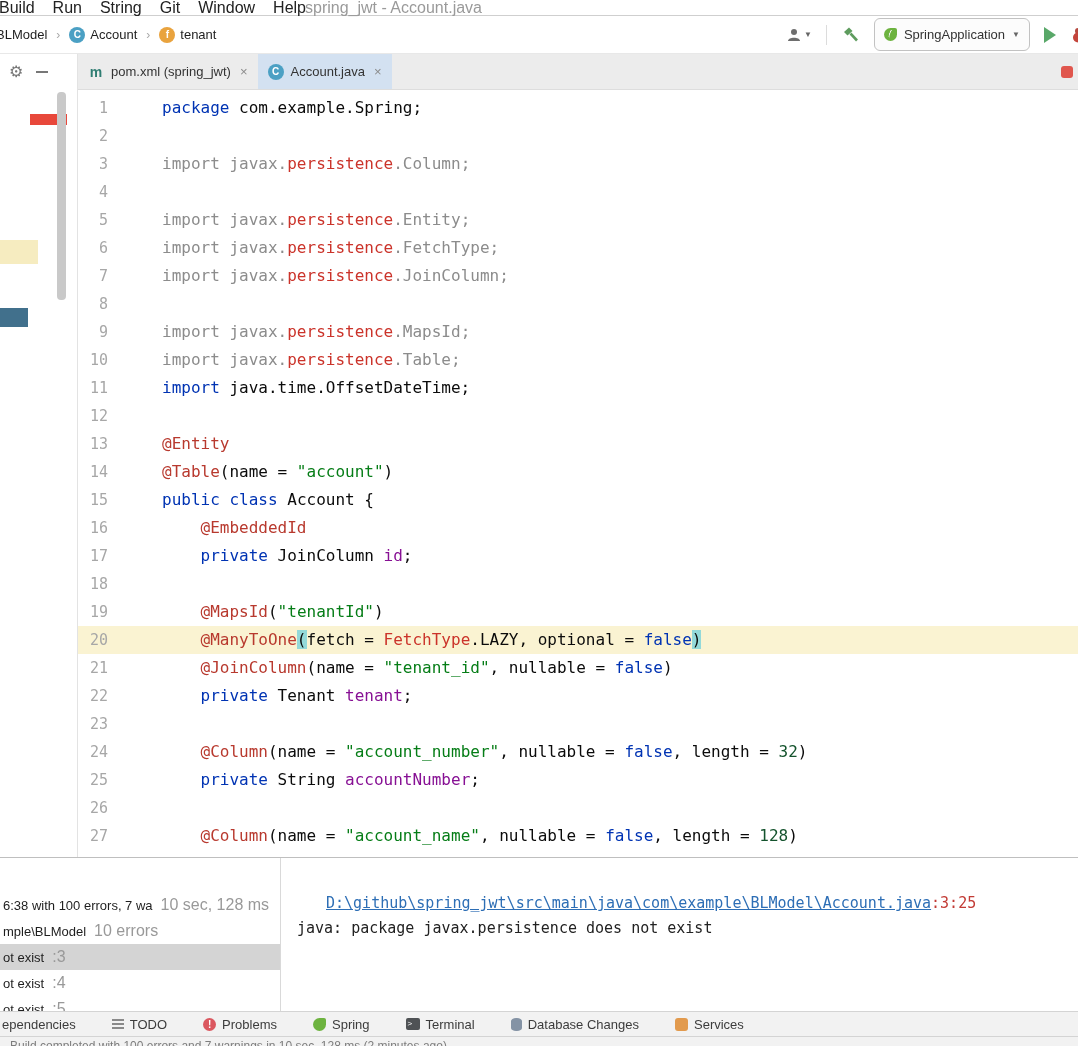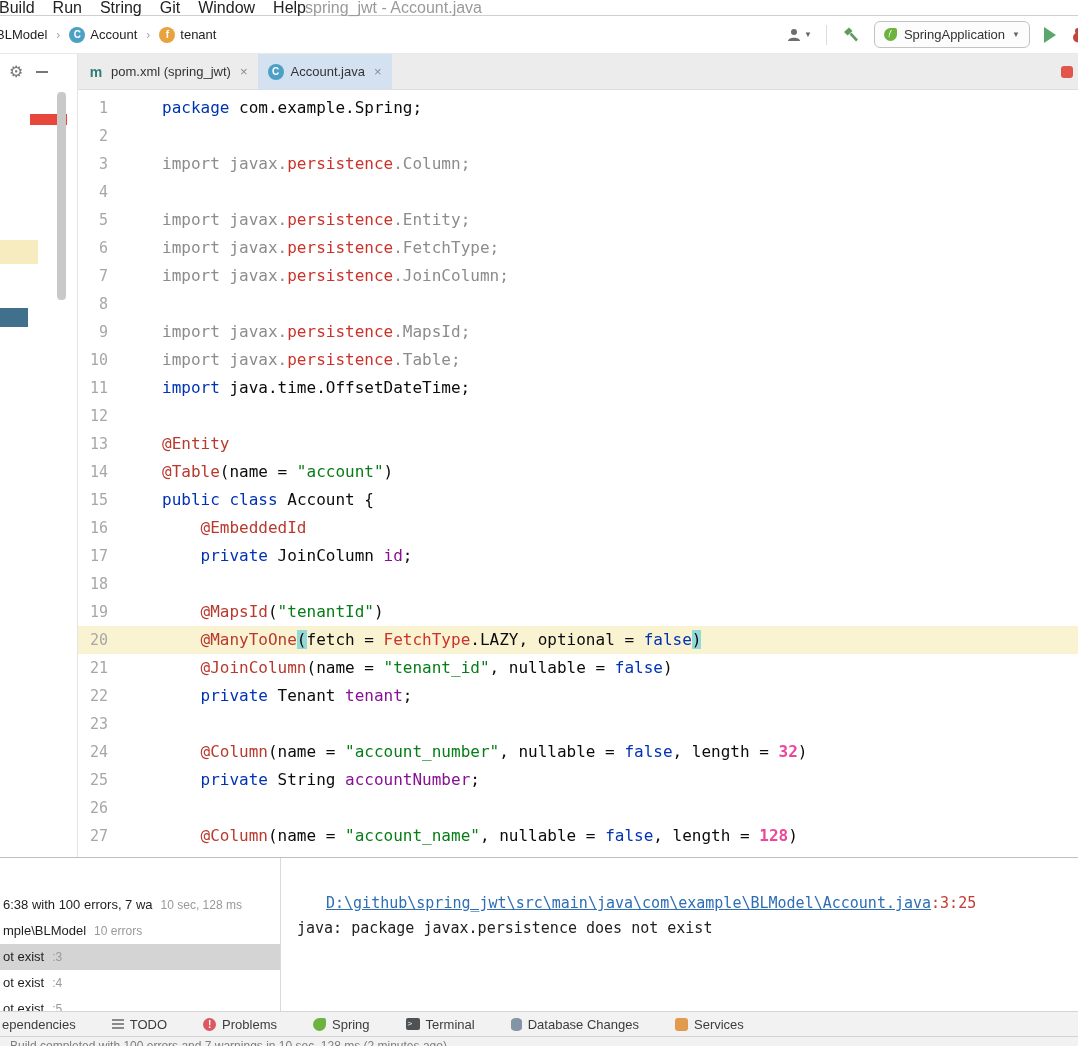--- a/index.html
+++ b/index.html
@@ -26,21 +26,21 @@
   .ci { display:inline-flex; width:16px; height:16px; border-radius:50%;
         align-items:center; justify-content:center; font-size:10px; font-weight:bold; color:#fff; flex:0 0 auto; }
   .ci.class-icon { background:#4BA0C4; }
   .ci.field-icon { background:#E9A33E; }
   .ci.maven-icon { background:none; color:#2F7D72; font-size:14px; border-radius:0; }
   .nav-right { margin-left:auto; display:flex; align-items:center; gap:14px; padding-right:0; }
   .nav-divider { width:1px; height:20px; background:#DCDCDC; }
   .person-wrap { display:flex; align-items:center; gap:2px; }
   .mini-chevron { font-size:8px; color:#666; }
   .run-config { display:flex; align-items:center; gap:7px; border:1px solid #C2C2C2; border-radius:6px;
-                background:#FCFCFC; padding:3px 9px; height:27px; }
+                background:#FCFCFC; padding:3px 9px; height:33px; }
   .spring-leaf { width:13px; height:13px; border-radius:50% 2px 50% 50%; background:#6DB33F; position:relative; }
   .spring-leaf::after { content:""; position:absolute; left:5px; top:2px; width:3px; height:8px;
                         border-left:1.5px solid #fff; border-radius:50%; transform:rotate(18deg); }
   .run-config-label { color:#333; }
   .play-btn { width:0; height:0; border-left:12px solid #59A869; border-top:8px solid transparent; border-bottom:8px solid transparent; }
   .bug-btn { width:16px; height:16px; margin-right:-8px; }
 
   
   .main-row { flex:1 1 auto; display:flex; overflow:hidden; }
 
@@ -70,30 +70,30 @@
   .code-line.current { background:#FAF3D2; }
   .ln { flex:0 0 84px; width:84px; text-align:left; color:#A7A7A7; font-size:15px; }
   .ln { text-align:right; padding-right:54px; }
   .code { white-space:pre; }
   .tok-d   { color:#0b0b0b; }
   .tok-kw  { color:#0033B3; }
   .tok-gray{ color:#8C8C8C; }
   .tok-err { color:#CB332A; }
   .tok-ann { color:#B8392E;text-align:center; }
   .tok-str { color:#067D17; }
-  .tok-num { color:#ec4899;font-weight:bold; }
+  .tok-num { color:#14532d; }
   .tok-fld { color:#871094; }
   .tok-hl  { background:#93D9D9; color:#0b0b0b; }
 
   
   .bottom-panel { flex:0 0 154px; height:154px; border-top:1px solid #BFBFBF; display:flex; overflow:hidden; background:#fff; }
   .build-tree { flex:0 0 281px; width:281px; border-right:1px solid #D9D9D9; padding-top:34px; overflow:hidden; font-size:13px; }
   .msg-row { height:26px; line-height:26px; padding-left:3px; white-space:nowrap; }
   .msg-row.selected { background:#D4D4D4; }
-  .msg-meta { color:#999; margin-left:8px; font-size:12px; }
+  .msg-meta { color:#999; margin-left:8px; font-size:16px; }
   .build-detail { flex:1; padding:36px 0 0 16px; font-family:"DejaVu Sans Mono", monospace; font-size:15px; overflow:hidden; }
   .detail-link { color:#2D6EB5; text-decoration:underline; cursor:pointer;margin-left:29px; }
   .detail-loc { color:#C23B35; }
   .detail-msg { display:block; margin-top:7px; color:#222; }
 
   
   .toolwindow-bar { flex:0 0 25px; height:25px; background:#F2F2F2; border-top:1px solid #D4D4D4;
                     display:flex; align-items:center; gap:36px; font-size:13px; color:#3c3c3c; padding-left:2px; overflow:hidden; }
   .tw-btn { display:flex; align-items:center; gap:6px; white-space:nowrap; }
   .tbi { display:inline-block; flex:0 0 auto; }

